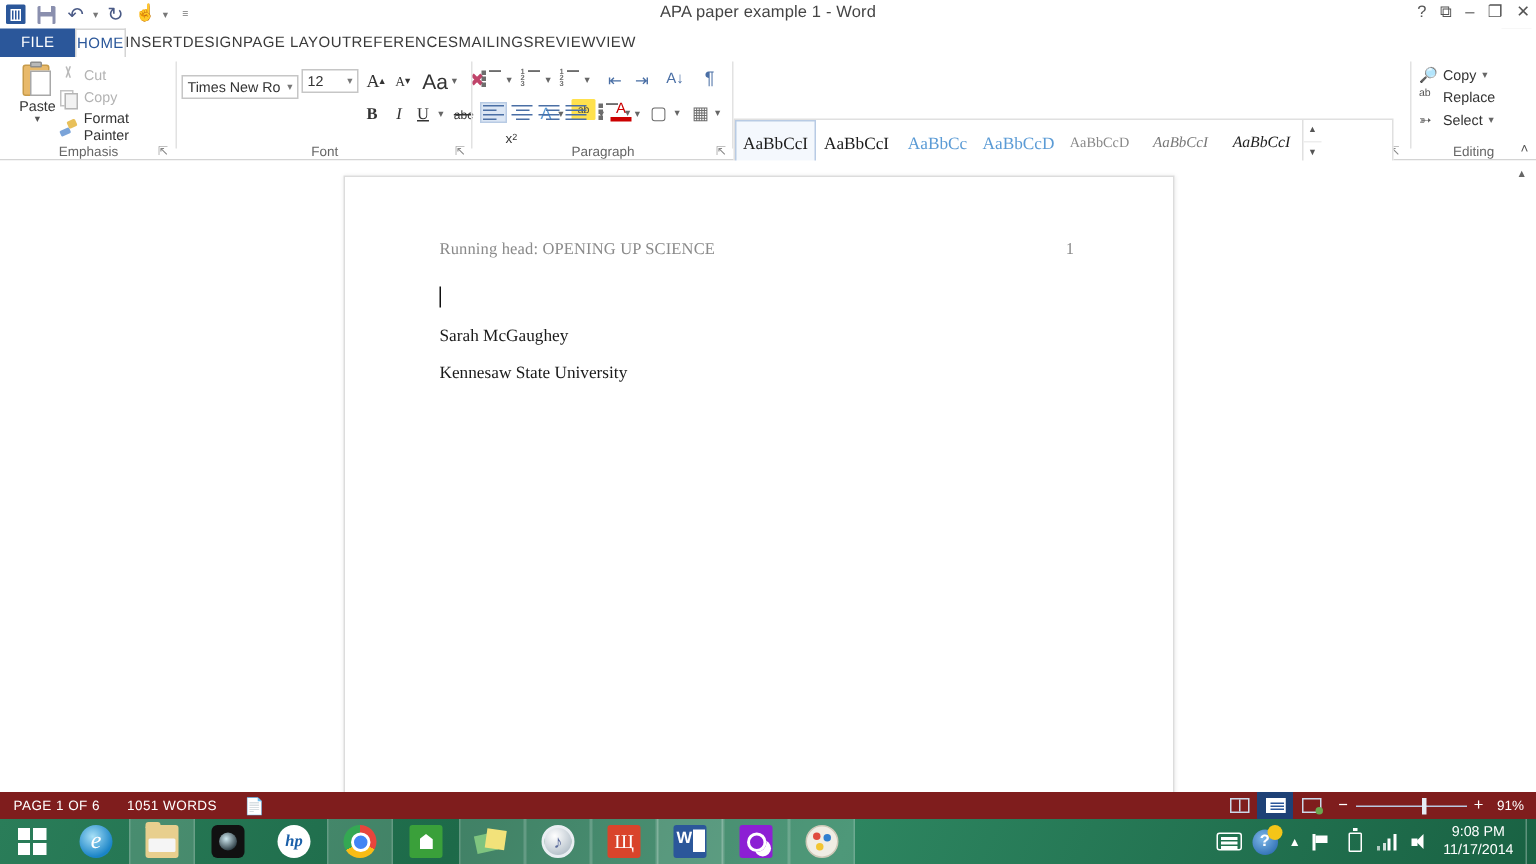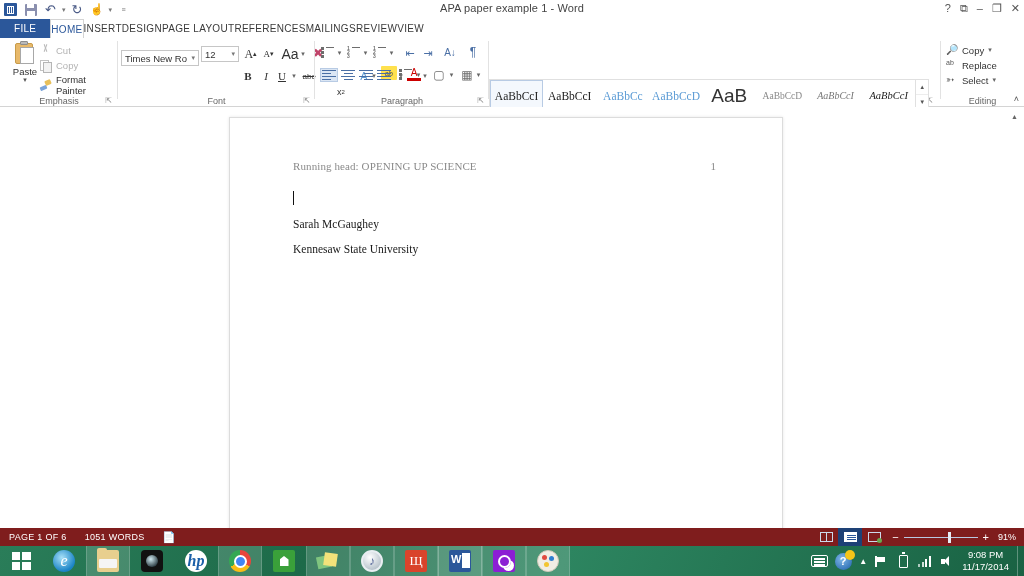--- a/index.html
+++ b/index.html
@@ -263,21 +263,21 @@
   .showdesk { width: 7px; height: 30px; border-left: 1px solid rgba(255,255,255,0.3); cursor: pointer; }
 
   
   .ic { width: 22px; height: 22px; position: relative; }
   .ic-ie { border-radius: 50%; background: radial-gradient(circle at 40% 35%, #a7e0f7, #1a84c7 70%); display:flex; align-items:center; justify-content:center; color:#fff; font-family:"Liberation Serif",serif; font-style:italic; font-size:16px; }
   .ic-folder { background: #e8cf8e; border-radius: 2px; }
   .ic-folder::before { content:""; position:absolute; left:0; top:-2px; width:10px; height:4px; background:#e8cf8e; border-radius:2px 2px 0 0; }
   .ic-folder::after { content:""; position:absolute; left:2px; top:9px; width:18px; height:9px; background:#f5f5f5; border-radius:1px; }
   .ic-cam { background:#111; border-radius:4px; }
   .ic-cam::after { content:""; position:absolute; left:5px; top:5px; width:12px; height:12px; border-radius:50%; background:radial-gradient(circle at 40% 35%, #cfe9f0, #2d3d44 75%); }
-  .ic-hp { border-radius:50%; background:#fff; color:#1a5fa8; font-style:italic; font-weight:bold; font-size:16px; display:flex; align-items:center; justify-content:center; font-family:"Liberation Serif",serif;text-align:right; }
+  .ic-hp { border-radius:50%; background:#fff; color:#1a5fa8; font-style:italic; font-weight:bold; font-size:11px; display:flex; align-items:center; justify-content:center; font-family:"Liberation Serif",serif;text-align:right; }
   .ic-chrome { border-radius:50%; background: conic-gradient(#e8453c 0 33%, #f9bc15 0 66%, #34a853 0 100%); display:flex; align-items:center; justify-content:center; }
   .ic-chrome::after { content:""; width:9px; height:9px; border-radius:50%; background:#4285f4; border:2px solid #fff; }
   .ic-store { background:#3aa03a; border-radius:2px; display:flex; align-items:center; justify-content:center; }
   .ic-store::after { content:""; width:9px; height:10px; background:#fff; clip-path: polygon(0 35%,50% 0,100% 35%,100% 100%,0 100%); }
   .ic-sticky { position:relative; }
   .ic-sticky::before { content:""; position:absolute; left:0; top:6px; width:14px; height:12px; background:#7fc47f; transform:rotate(-12deg); }
   .ic-sticky::after { content:""; position:absolute; left:7px; top:3px; width:13px; height:13px; background:#f2e27a; transform:rotate(8deg); }
   .ic-itunes { border-radius:50%; background: radial-gradient(circle at 38% 30%, #fff, #b8c3cc 75%); border:2px solid #e9eef2; display:flex; align-items:center; justify-content:center; color:#5b6b9c; font-size:12px; }
   .ic-red { background:#d9442b; border-radius:2px; display:flex; align-items:center; justify-content:center; color:#fff; font-size:13px; font-family:"Liberation Serif",serif; }
   .ic-word { background:#2b579a; border-radius:2px; position:relative; }
@@ -566,24 +566,20 @@
         <span class="style-name">¶ No Spac...</span>
       </div>
       <div class="style-item heading">
         <span class="style-prev">AaBbCс</span>
         <span class="style-name">Heading 1</span>
       </div>
       <div class="style-item heading">
         <span class="style-prev">AaBbCcD</span>
         <span class="style-name">Heading 2</span>
       </div>
-      <div class="style-item title">
-        <span class="style-prev">AaB</span>
-        <span class="style-name">Title</span>
-      </div>
       <div class="style-item subtitle">
         <span class="style-prev">AaBbCcD</span>
         <span class="style-name">Subtitle</span>
       </div>
       <div class="style-item subem">
         <span class="style-prev">AaBbCcI</span>
         <span class="style-name">Subtle Em...</span>
       </div>
       <div class="style-item emph">
         <span class="style-prev">AaBbCcI</span>

